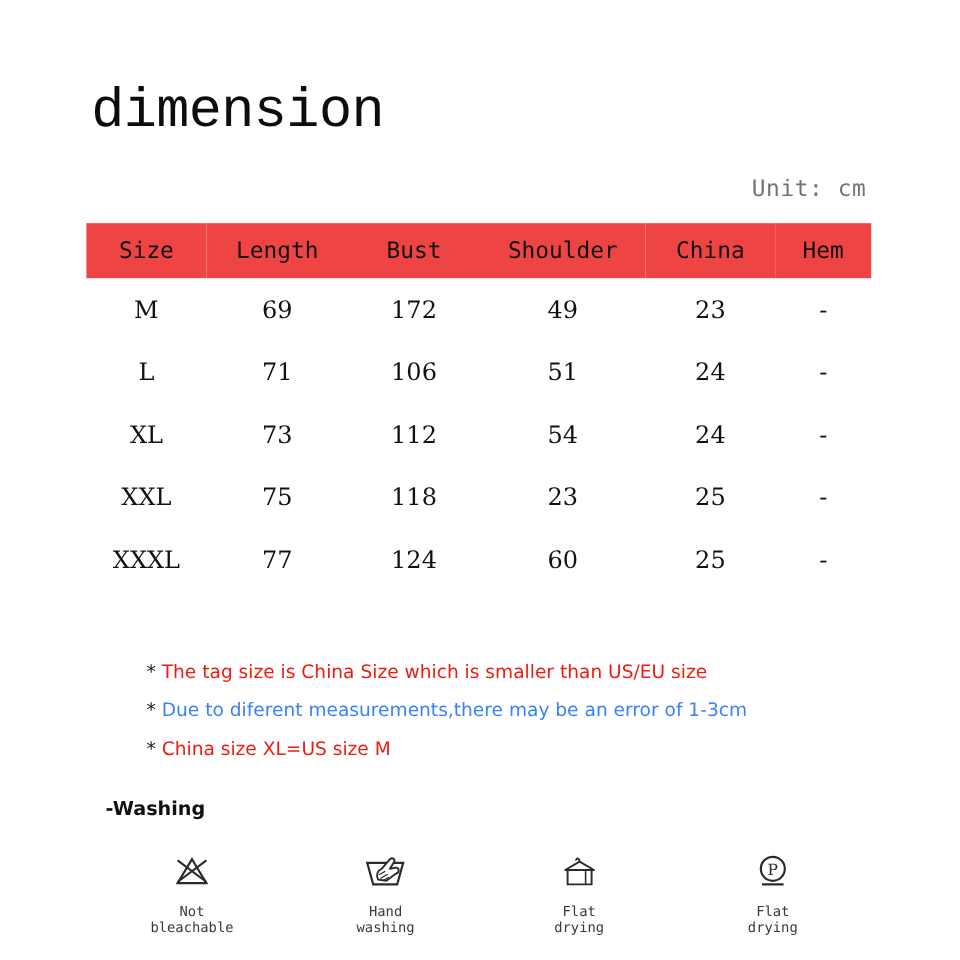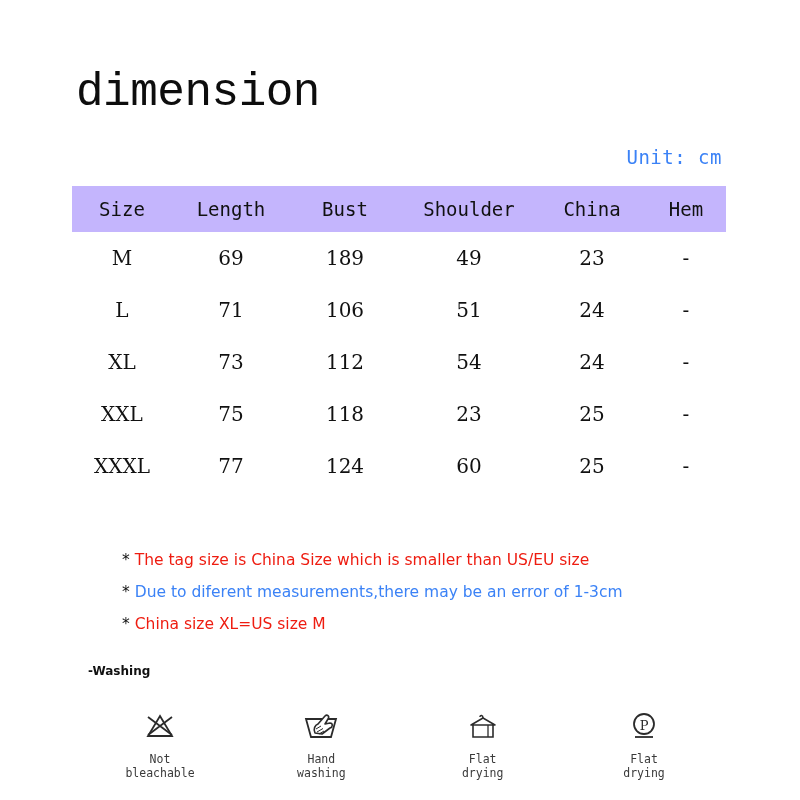--- a/index.html
+++ b/index.html
@@ -29,35 +29,35 @@
     line-height: 1;
   }
 
   
   #unit-label {
     position: absolute;
     right: 78px;
     top: 146px;
     font-family: "DejaVu Sans Mono", monospace;
     font-size: 19px;
-    color: #3b82f6;
+    color: #737373;
     letter-spacing: 0.5px;
   }
 
   
   #size-table {
     position: absolute;
     left: 72px;
     top: 186px;
     width: 654px;
     border-collapse: collapse;
     table-layout: fixed;
   }
   #size-table thead tr {
-    background: #c4b5fd;
+    background: #ef4444;
   }
   #size-table th {
     font-family: "DejaVu Sans Mono", monospace;
     font-size: 19px;
     font-weight: 400;
     color: #111111;
     height: 46px;
     text-align: center;
     vertical-align: middle;
     padding: 0;
@@ -100,21 +100,21 @@
   }
   .notice-red .notice-text { color: #ee1c10; }
   .notice-black .notice-text { color: #3b82f6; }
 
   
   #washing-heading {
     position: absolute;
     left: 88px;
     top: 664px;
     font-family: "DejaVu Sans", sans-serif;
-    font-size: 12px;
+    font-size: 16px;
     font-weight: 700;
     color: #111111;
   }
 
   
   #care-row {
     position: absolute;
     left: 112px;
     top: 706px;
     width: 580px;
@@ -167,21 +167,21 @@
       <th>Bust</th>
       <th>Shoulder</th>
       <th>China</th>
       <th>Hem</th>
     </tr>
   </thead>
   <tbody>
     <tr>
       <td>M</td>
       <td>69</td>
-      <td>189</td>
+      <td>172</td>
       <td>49</td>
       <td>23</td>
       <td>-</td>
     </tr>
     <tr>
       <td>L</td>
       <td>71</td>
       <td>106</td>
       <td>51</td>
       <td>24</td>

